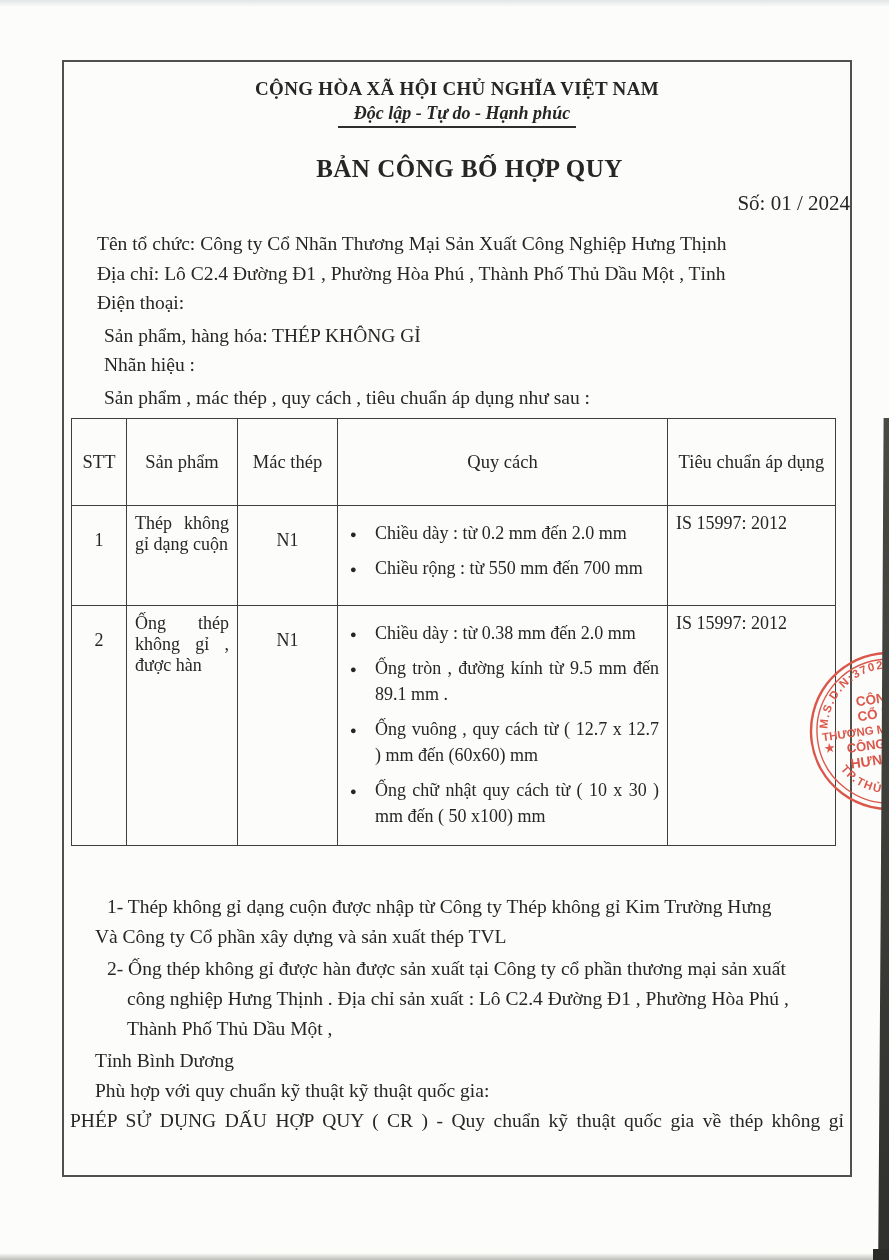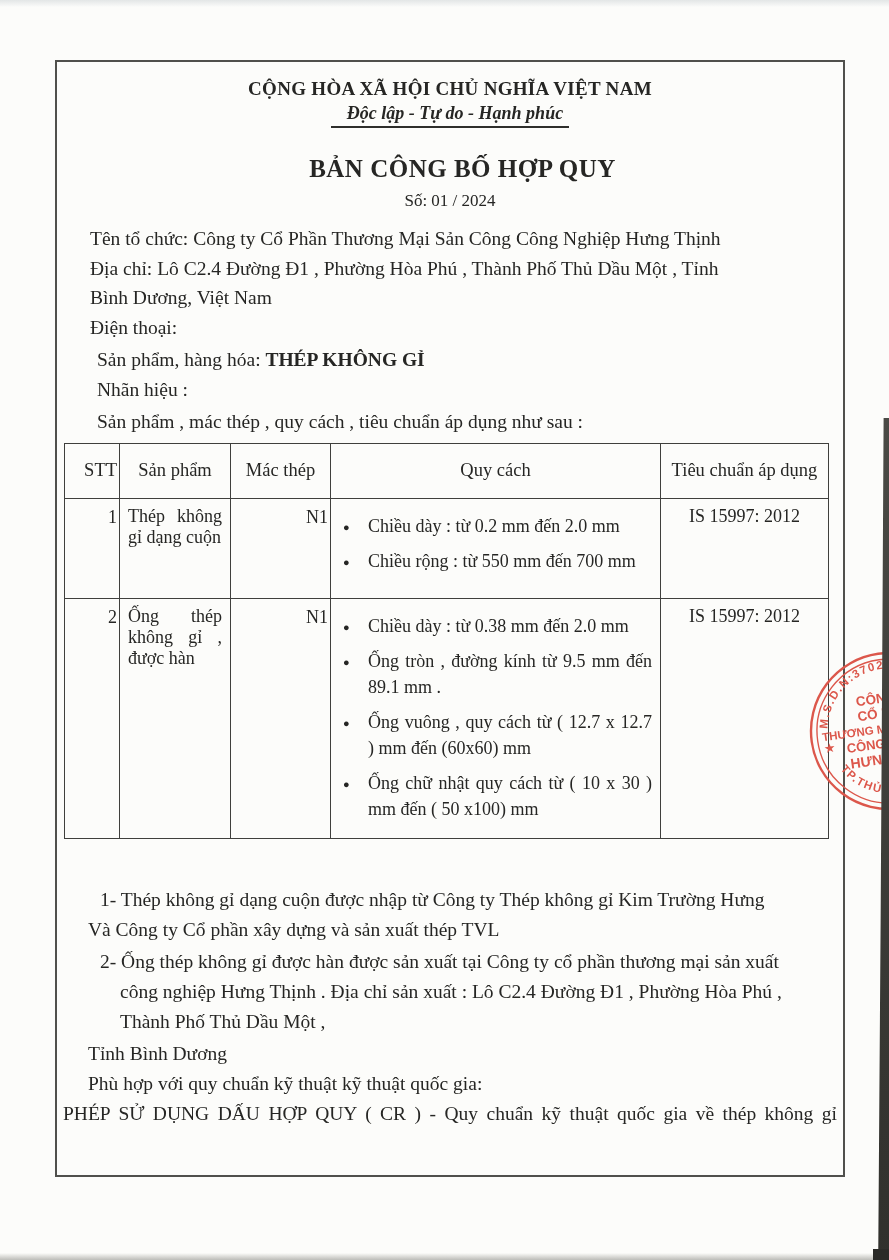--- a/index.html
+++ b/index.html
@@ -14,55 +14,55 @@
     background:linear-gradient(#e3e6e6,#f6f7f6 80%,rgba(255,255,255,0)); }
   .scan-bottom { position:absolute; left:0; bottom:0; width:889px; height:7px;
     background:linear-gradient(rgba(255,255,255,0),#cfcfcb 70%,#bdbdb9); }
   .scan-right { position:absolute; right:0; top:418px; width:12px; height:842px; z-index:5;
     background:linear-gradient(#4a4a45,#30302c);
     clip-path:polygon(55% 0,100% 0,100% 100%,10% 100%,30% 60%,45% 25%); }
   .scan-corner { position:absolute; right:0; bottom:0; width:16px; height:11px; background:#2b2b28; z-index:6; }
 
   
   .frame {
-    position:absolute; left:55px; top:60px; width:786px; height:1097px;
+    position:absolute; left:62px; top:60px; width:786px; height:1097px;
     border:2px solid #50504c; background:transparent;
     padding-top:16px; box-sizing:content-box;
   }
 
   .nat { text-align:center; }
   .nat-country { font-size:19px; font-weight:bold; letter-spacing:.3px; }
   .nat-motto-wrap { margin-top:3px; }
   .nat-motto { display:inline-block; font-size:18px; font-weight:bold;
     padding:0 6px 2px 16px; border-bottom:2.5px solid #2e2e2b;font-style:italic; }
 
   .doc-title { margin-top:27px; text-align:center; font-size:25px; font-weight:bold; letter-spacing:.5px;margin-left:25px; }
-  .doc-number { margin-top:8px; text-align:center; font-size:17px; }
+  .doc-number { margin-top:8px; text-align:right; font-size:21px; }
 
   .org { margin:13px 30px 0 33px; font-size:19.5px; line-height:29.5px; }
   .org .indent { padding-left:7px; }
   .org .gap { margin-top:3px; }
-  .bold { font-weight:bold; }
+  .bold { font-weight:normal; }
 
   table.spec { border-collapse:collapse; margin:6px 0 0 7px; width:764px;
     font-size:18px; table-layout:fixed; }
   table.spec col.c1{width:55px} table.spec col.c2{width:111px}
   table.spec col.c3{width:100px} table.spec col.c4{width:330px} table.spec col.c5{width:168px}
   table.spec th, table.spec td { border:1.6px solid #3f3f3c; vertical-align:top; font-weight:normal; }
   table.spec th { height:38px; vertical-align:middle; text-align:center; padding:2px 8px; font-size:18.5px; }
-  table.spec th.center, table.spec td.center { text-align:right; padding:8px 2px; }
+  table.spec th.center, table.spec td.center { text-align:center; padding:24px 2px; }
   table.spec td { padding:7px 8px; }
   tr.r1 { height:100px; } tr.r2 { height:230px; }
   td.product { text-align:justify; padding:9px 9px; }
   td.specs { padding:6px 6px 6px 20px; }
   td.specs ul { margin:0; padding:0; list-style:none; }
   td.specs li { position:relative; padding-left:29px; margin:7px 0 9px 0;
     text-align:justify; line-height:26px; }
   td.specs li::before { content:"●"; position:absolute; left:4px; top:1px; font-size:11px; }
-  td.standard { padding:9px 6px 9px 10px;text-align:center; }
+  td.standard { padding:9px 6px 9px 10px; }
 
   .notes { margin:46px 6px 0 6px; font-size:19.5px; line-height:30px; }
   .n-l1,.n-l3 { padding-left:37px; }
   .n-l2,.n-l6,.n-l7 { padding-left:25px; }
   .n-l4,.n-l5 { padding-left:57px; }
   .n-l3 { margin-top:2px; }
   .n-l6 { margin-top:2px; }
   .n-l8 { padding-left:50px; text-align:justify; text-align-last:justify; }
   .n-l9 { text-align:justify; text-align-last:justify; }
 
@@ -83,23 +83,22 @@
       <div class="nat-country">CỘNG HÒA XÃ HỘI CHỦ NGHĨA VIỆT NAM</div>
       <div class="nat-motto-wrap">
         <span class="nat-motto">Độc lập - Tự do - Hạnh phúc</span>
       </div>
     </div>
 
     <div class="doc-title">BẢN CÔNG BỐ HỢP QUY</div>
     <div class="doc-number">Số: 01 / 2024</div>
 
     <div class="org">
-      <div>Tên tổ chức: Công ty Cổ Phần Thương Mại Sản Công Công Nghiệp Hưng Thịnh</div>
+      <div>Tên tổ chức: Công ty Cổ Nhãn Thương Mại Sản Xuất Công Nghiệp Hưng Thịnh</div>
       <div>Địa chỉ: Lô C2.4 Đường Đ1 , Phường Hòa Phú , Thành Phố Thủ Dầu Một , Tỉnh</div>
-      <div>Bình Dương, Việt Nam</div>
       <div>Điện thoại:</div>
       <div class="indent gap"><span>Sản phẩm, hàng hóa: </span><span class="bold">THÉP KHÔNG GỈ</span></div>
       <div class="indent">Nhãn hiệu :</div>
       <div class="indent gap">Sản phẩm , mác thép , quy cách , tiêu chuẩn áp dụng như sau :</div>
     </div>
 
     <table class="spec">
       <colgroup>
           <col class="c1">
           <col class="c2">

